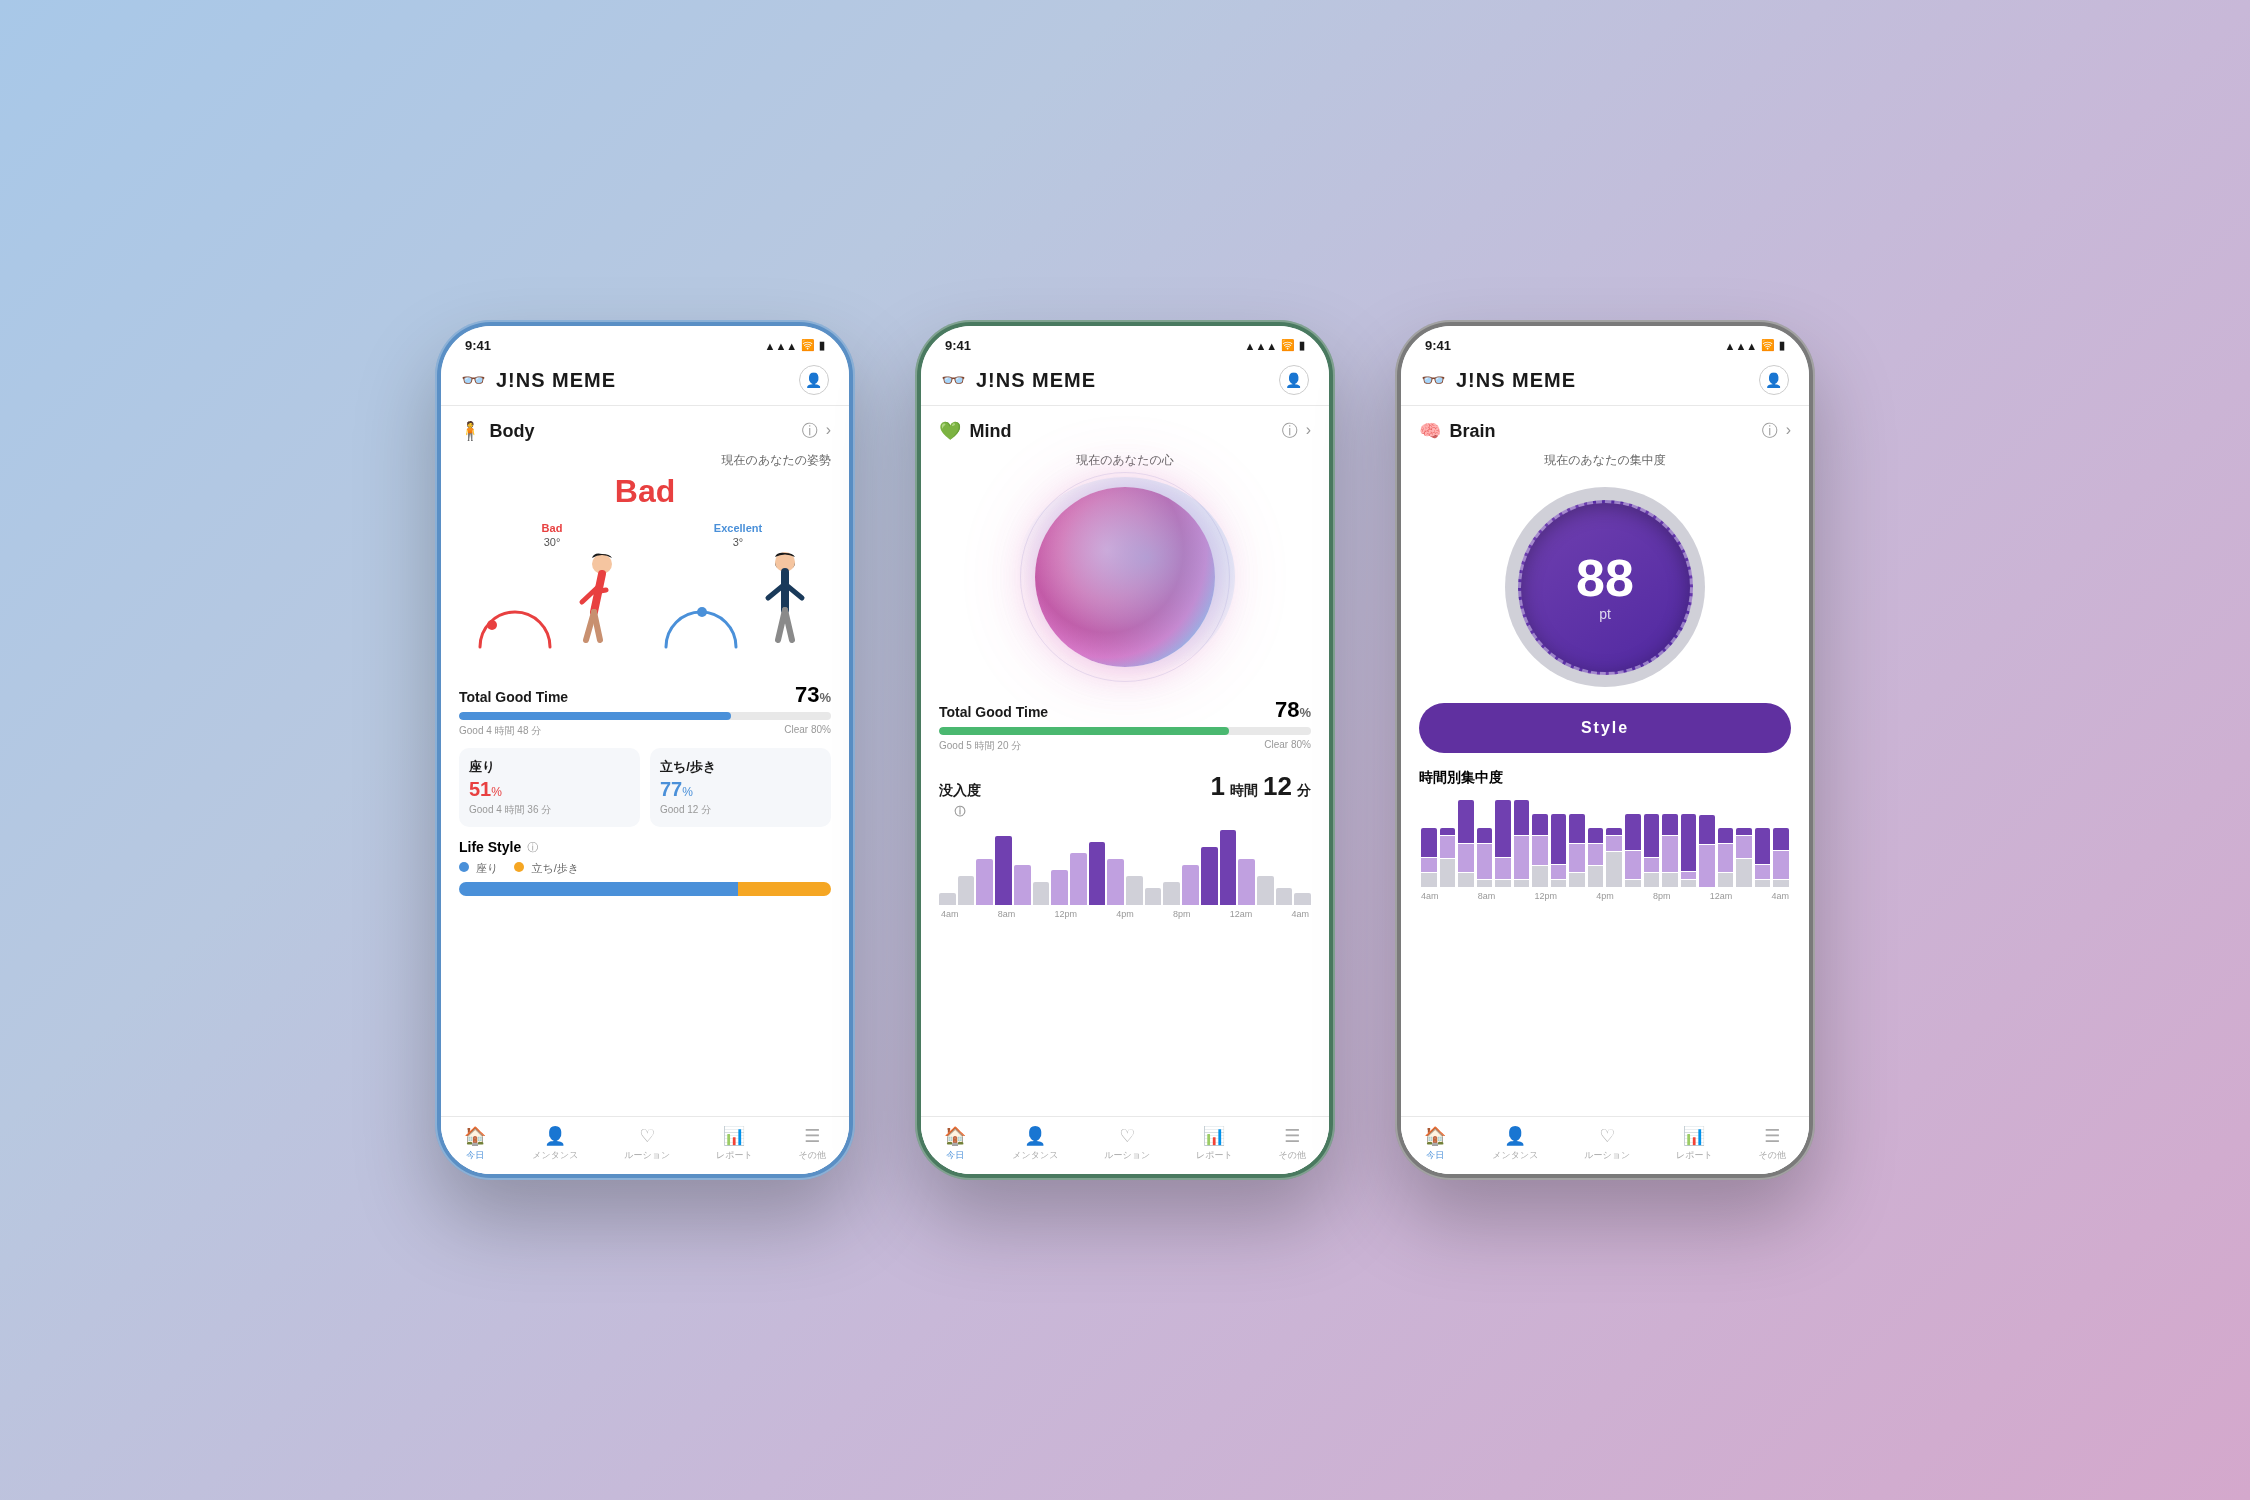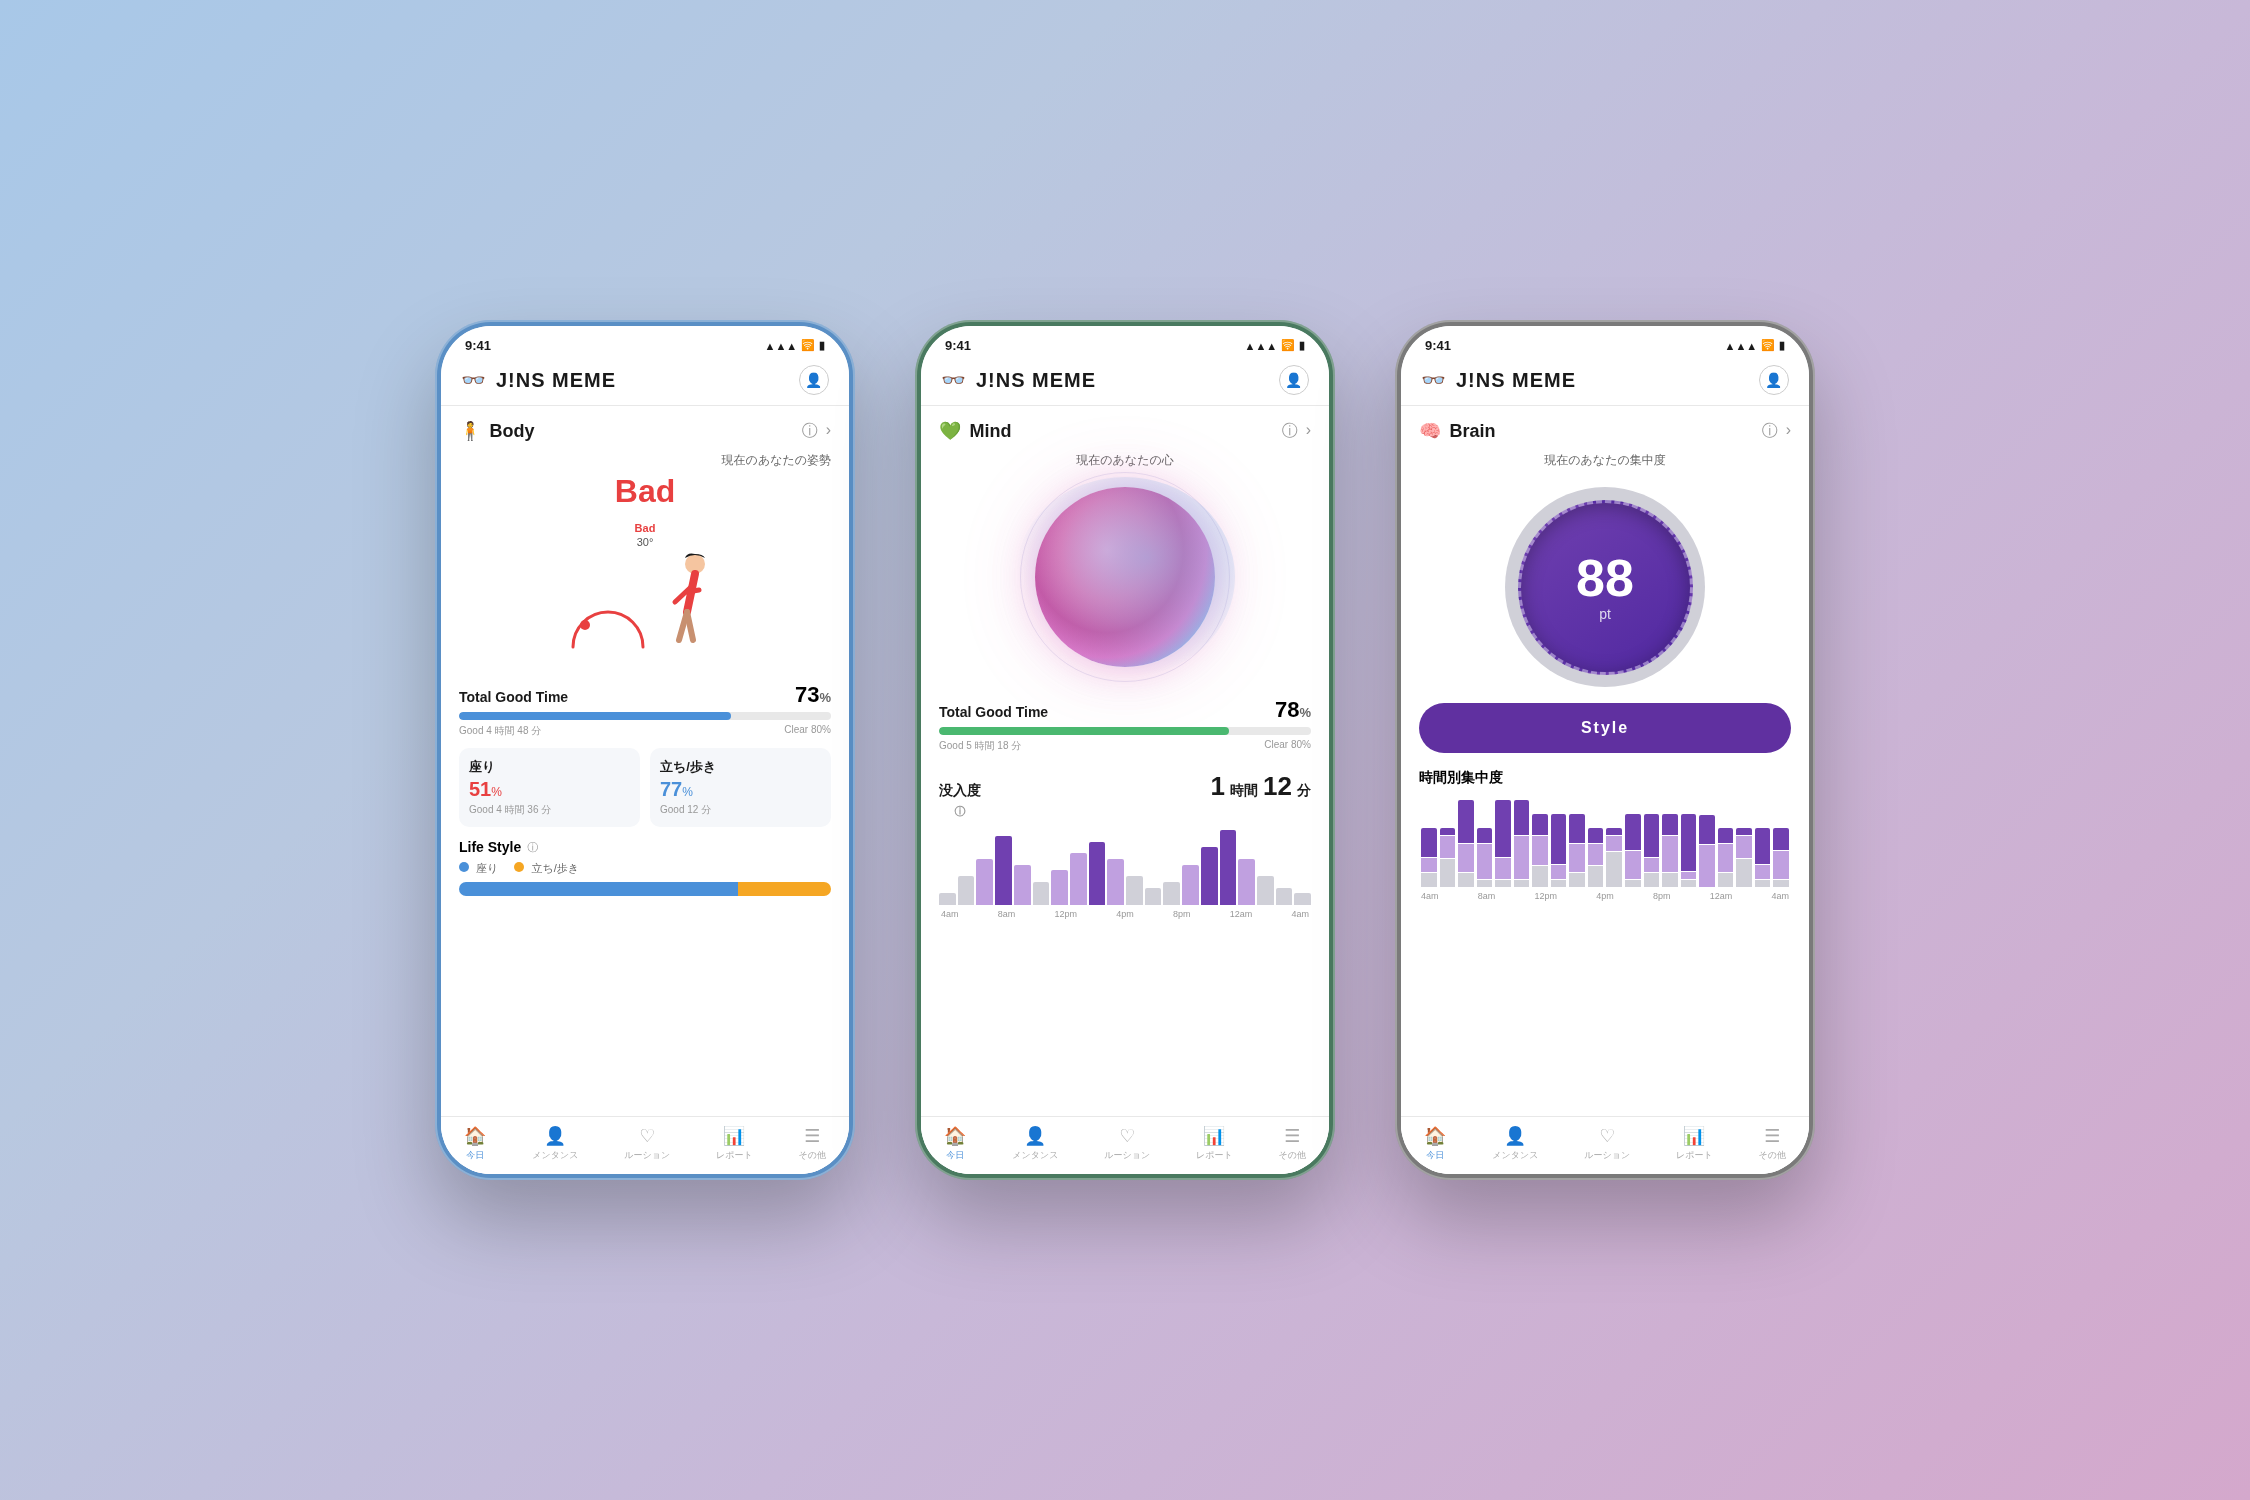--- a/index.html
+++ b/index.html
@@ -305,20 +305,48 @@
                 <line x1="34" y1="35" x2="18" y2="50" stroke="#e84040" stroke-width="5" stroke-linecap="round"></line>
                 <line x1="30" y1="40" x2="42" y2="38" stroke="#e84040" stroke-width="5" stroke-linecap="round"></line>
 
                 <line x1="30" y1="60" x2="22" y2="88" stroke="#c89070" stroke-width="6" stroke-linecap="round"></line>
                 <line x1="30" y1="60" x2="36" y2="88" stroke="#c89070" stroke-width="6" stroke-linecap="round"></line>
 
                 <path d="M 28 6 Q 38 0 48 6 Q 46 2 38 2 Q 30 0 28 6" fill="#1a1a1a"></path>
               </svg>
             </div>
 
+            <div class="figure-group">
+              <div style="font-size:11px;font-weight:700;color:#4a90d9;margin-bottom:2px;">Excellent</div>
+              <div style="font-size:11px;color:#555;margin-bottom:4px;">3°</div>
+              
+              <svg width="90" height="55" viewBox="0 0 90 55">
+                <path d="M 10 50 A 35 35 0 0 1 80 50" stroke="#4a90d9" stroke-width="3" fill="none" stroke-linecap="round"></path>
+                <circle cx="46" cy="15" r="5" fill="#4a90d9"></circle>
+              </svg>
+              
+              <svg width="70" height="100" viewBox="0 0 70 100">
+
+                <circle cx="30" cy="12" r="4" fill="none" stroke="#333" stroke-width="1.5"></circle>
+                <circle cx="40" cy="12" r="4" fill="none" stroke="#333" stroke-width="1.5"></circle>
+                <line x1="34" y1="12" x2="36" y2="12" stroke="#333" stroke-width="1.5"></line>
+
+                <circle cx="35" cy="10" r="10" fill="#f5c5a0"></circle>
+
+                <line x1="35" y1="20" x2="35" y2="58" stroke="#1a3a5a" stroke-width="8" stroke-linecap="round"></line>
+
+                <line x1="35" y1="32" x2="18" y2="46" stroke="#1a3a5a" stroke-width="5" stroke-linecap="round"></line>
+                <line x1="35" y1="32" x2="52" y2="46" stroke="#1a3a5a" stroke-width="5" stroke-linecap="round"></line>
+
+                <line x1="35" y1="58" x2="28" y2="88" stroke="#8a8a8a" stroke-width="6" stroke-linecap="round"></line>
+                <line x1="35" y1="58" x2="42" y2="88" stroke="#8a8a8a" stroke-width="6" stroke-linecap="round"></line>
+
+                <path d="M 25 5 Q 35 0 45 5 Q 43 1 35 1 Q 27 0 25 5" fill="#1a1a1a"></path>
+              </svg>
+            </div>
           </div>
 
           <div class="total-good-time">
             <span class="tgt-label">Total Good Time</span>
             <span style="font-size:22px;font-weight:800;">
               <span>73</span><span style="font-size:13px;color:#666;">%</span>
             </span>
           </div>
           <div class="progress-bar-wrap">
             <div class="progress-bar-bg">
@@ -438,21 +466,21 @@
             <span style="font-size:22px;font-weight:800;">
               <span>78</span><span style="font-size:13px;color:#666;">%</span>
             </span>
           </div>
           <div class="progress-bar-wrap">
             <div class="progress-bar-bg">
               <div class="progress-bar-fill green" style="width:78%"></div>
             </div>
           </div>
           <div class="progress-meta">
-            <span>Good 5 時間 18 分</span>
+            <span>Good 5 時間 20 分</span>
             <span>Clear 80%</span>
           </div>
 
           <div class="immersion-row">
             <div class="immersion-label">
               <span>没入度</span>
               <span style="font-size:11px;color:#999;">ⓘ</span>
             </div>
             <div class="immersion-value">
               <span>1</span>

